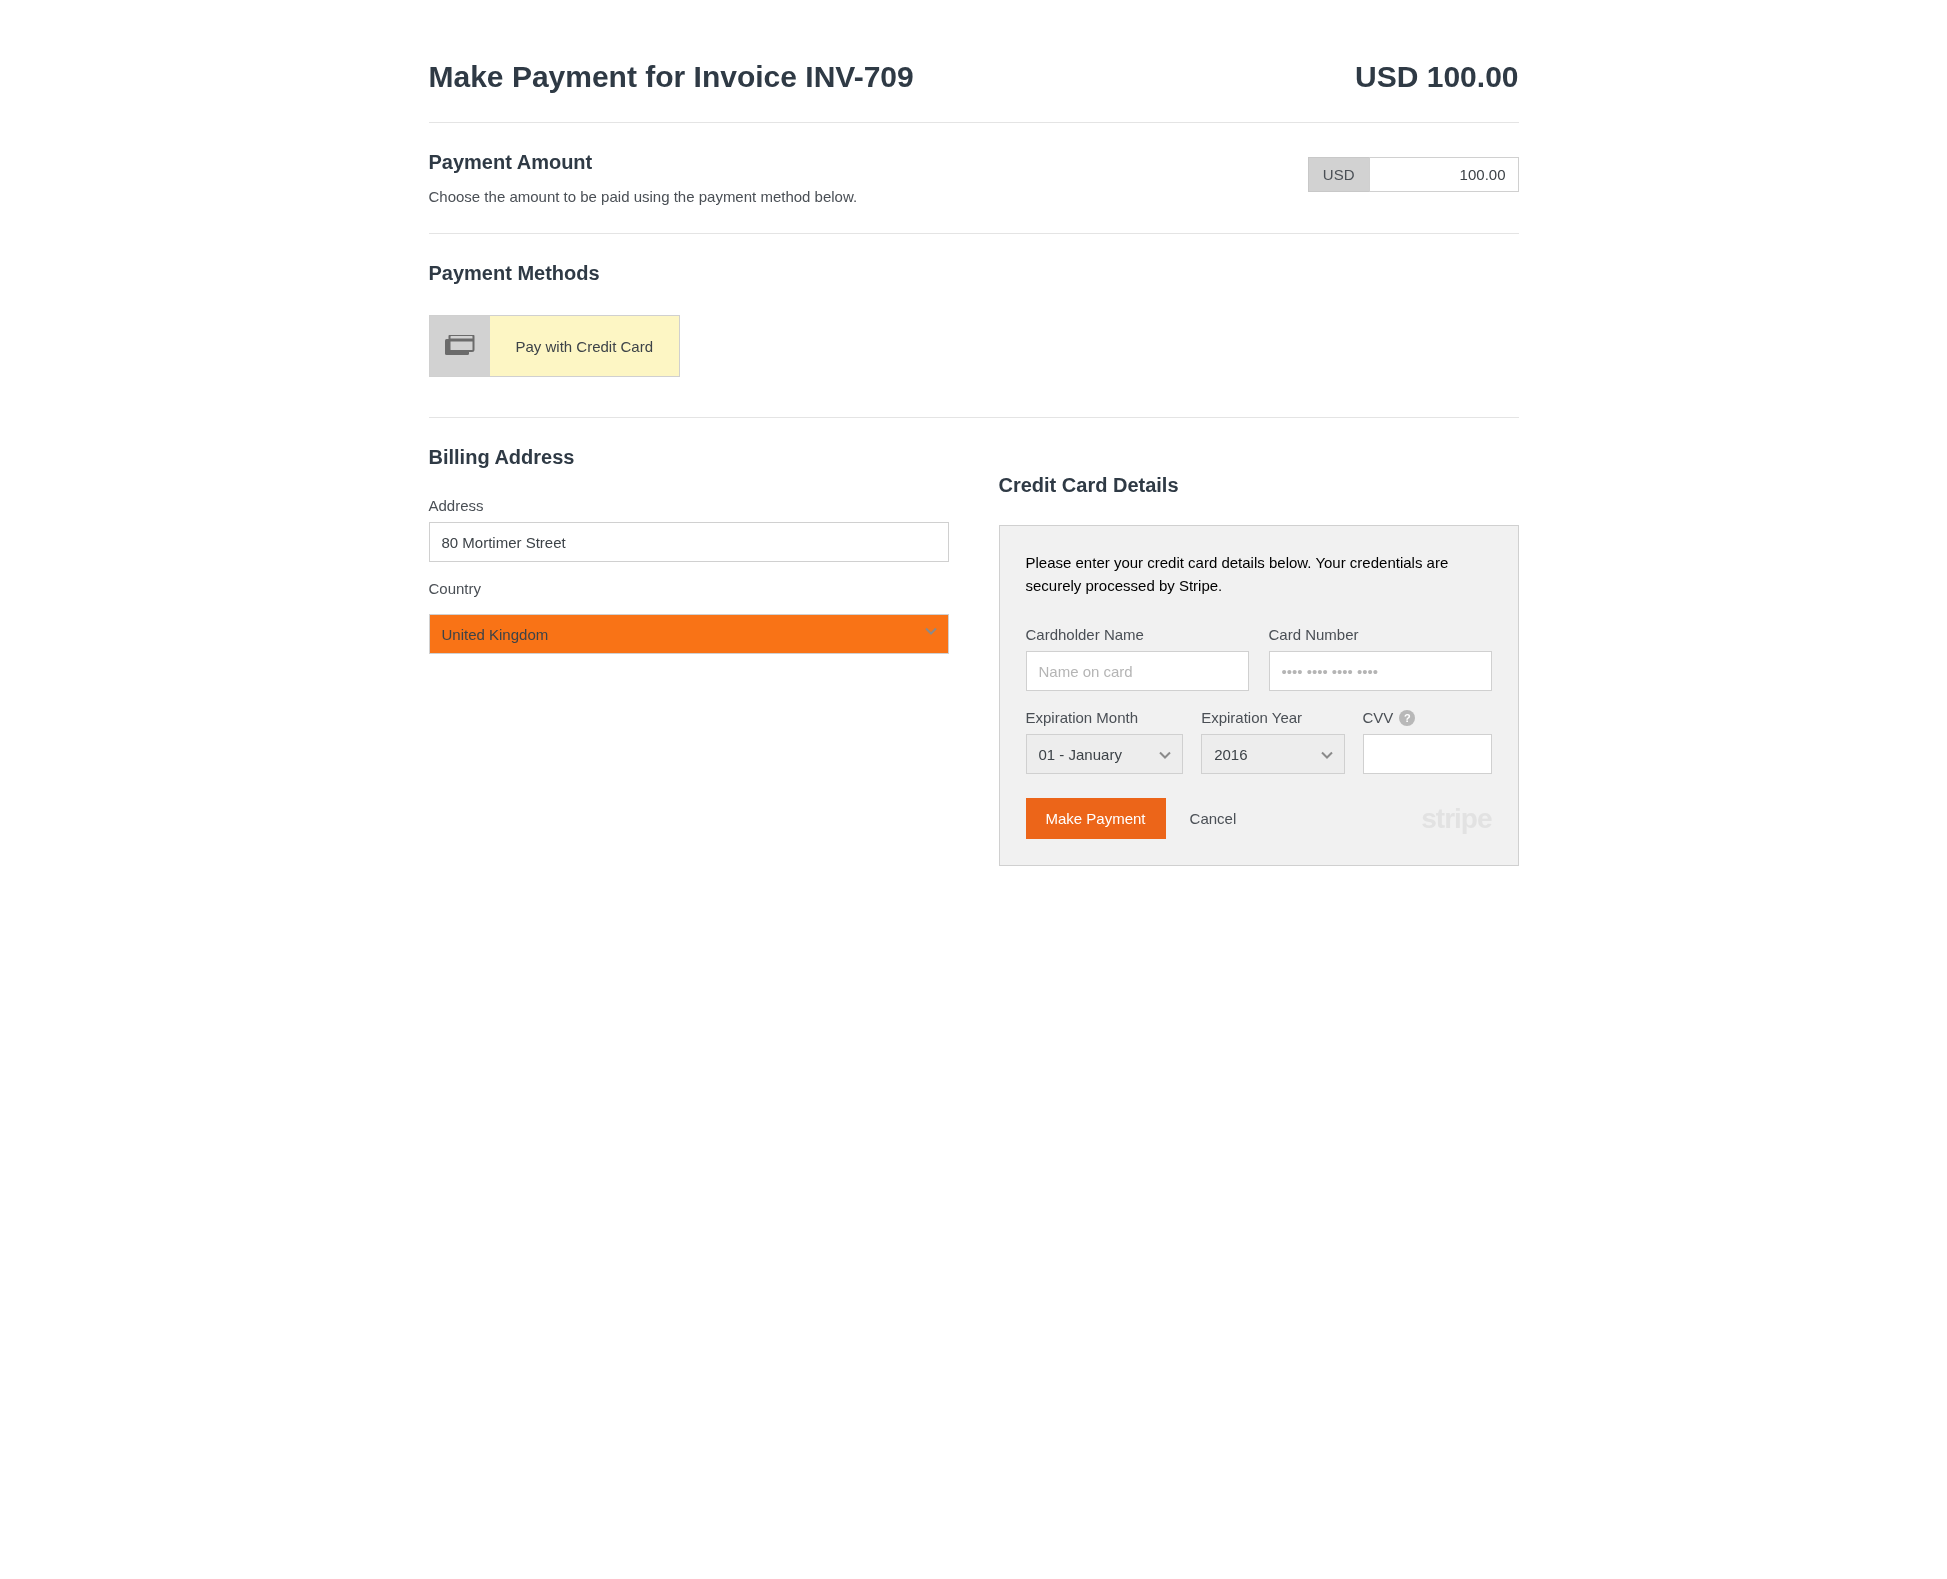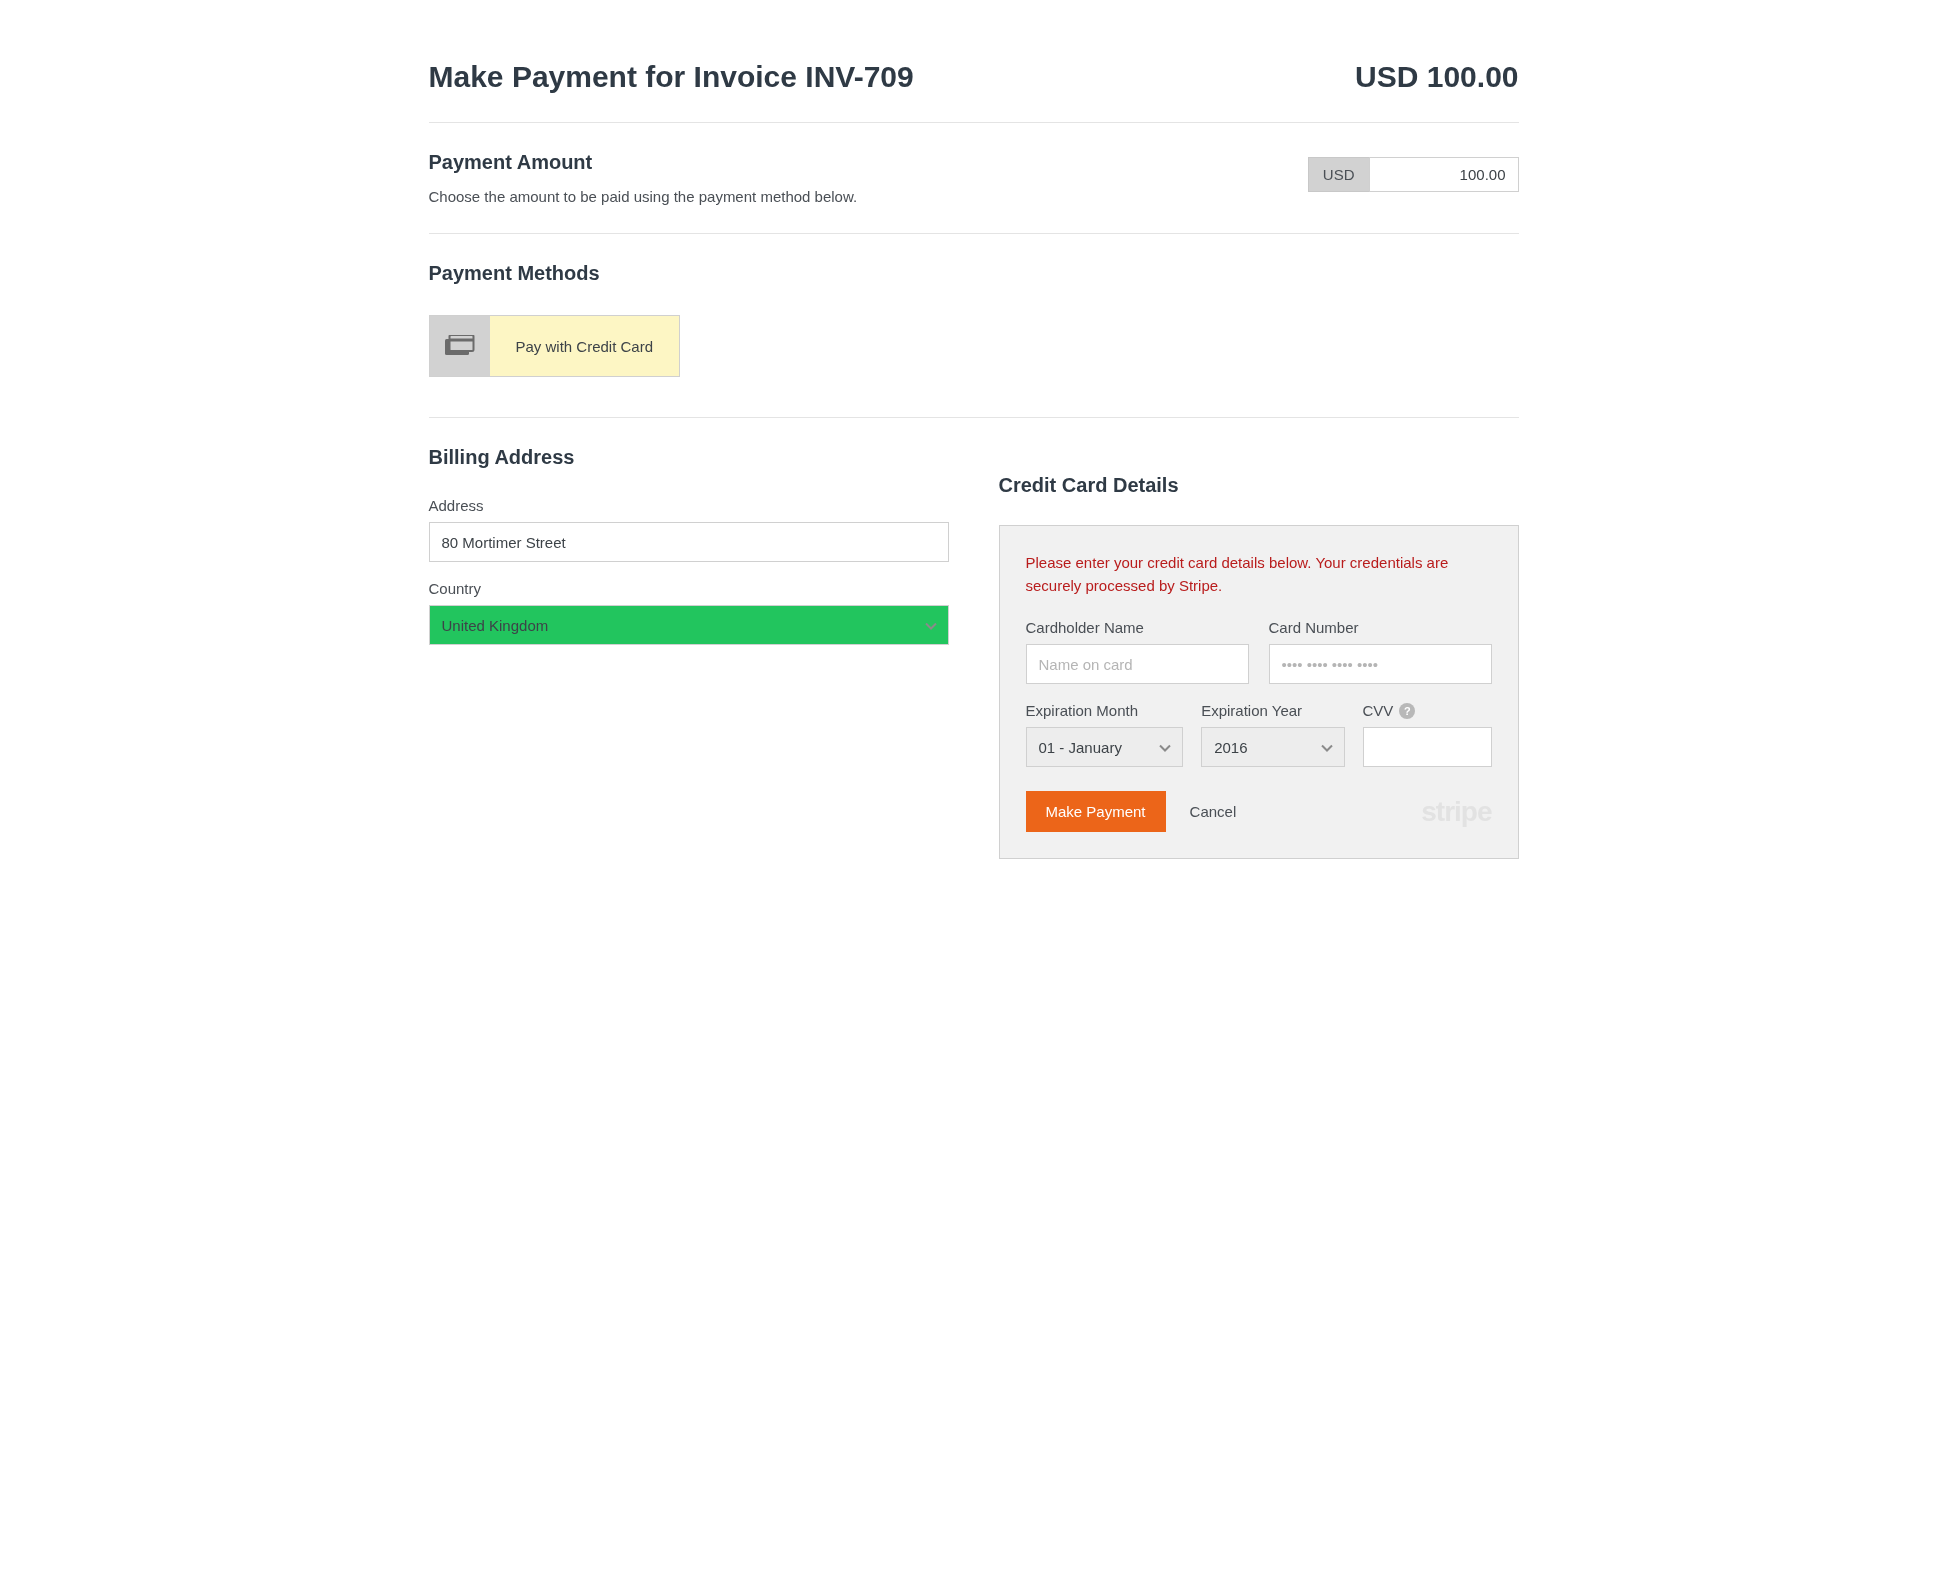--- a/index.html
+++ b/index.html
@@ -108,21 +108,21 @@
   top: 50%;
   transform: translateY(-50%);
   pointer-events: none;
   color: #8a8a8a;
 }
 .card-panel {
   border: 1px solid #d0d0d0;
   background: #f1f1f1;
   padding: 26px;
 }
-.card-intro { font-size: 15px; color: #b91c1c; line-height: 1.5; margin-bottom: 22px; }
+.card-intro { font-size: 15px; color: #000000; line-height: 1.5; margin-bottom: 29px; }
 .card-row { display: flex; gap: 20px; margin-bottom: 18px; }
 .card-row > * { flex: 1; }
 .card-row-exp { display: flex; gap: 18px; margin-bottom: 24px; }
 .exp-month { flex: 1.1; }
 .exp-year { flex: 1; }
 .cvv-col { flex: 0.9; }
 .cvv-label-wrap { display: flex; align-items: center; gap: 6px; }
 .help-circle {
   width: 16px; height: 16px; border-radius: 50%;
   background: #b8b8b8; color: #fff;
@@ -140,21 +140,21 @@
   cursor: pointer;
 }
 .cancel-link { color: #4a4f55; font-size: 15px; cursor: pointer; }
 .stripe-logo {
   margin-left: auto;
   font-size: 28px;
   font-weight: 800;
   color: #e2e2e2;
   letter-spacing: -1px;
 }
-.grey-select .select-input { background: #22c55e; }
+.grey-select .select-input { background: #f97316; margin-top: 9px; }
 </style>
 </head>
 <body>
 
 <div class="container">
 
   <div class="header">
     <h1 class="page-title">Make Payment for Invoice INV-709</h1>
     <div class="page-amount">USD 100.00</div>
   </div>

